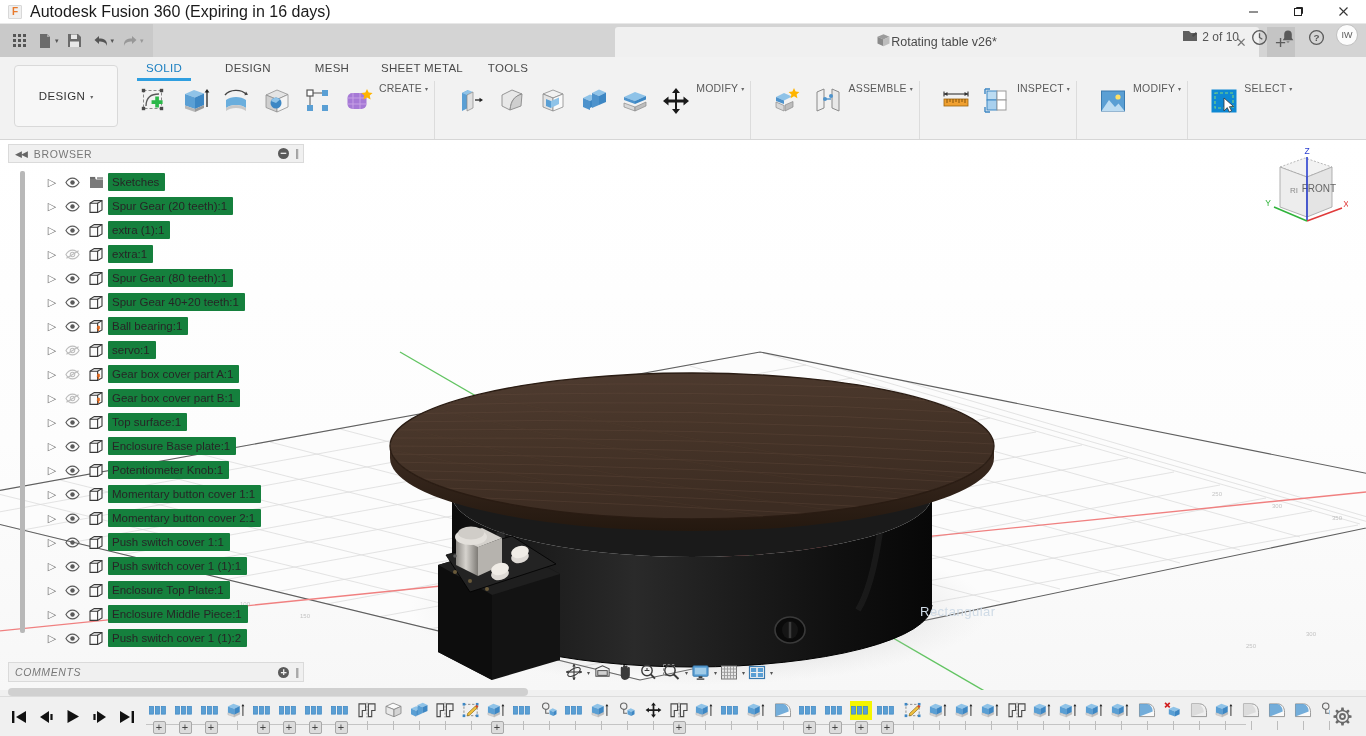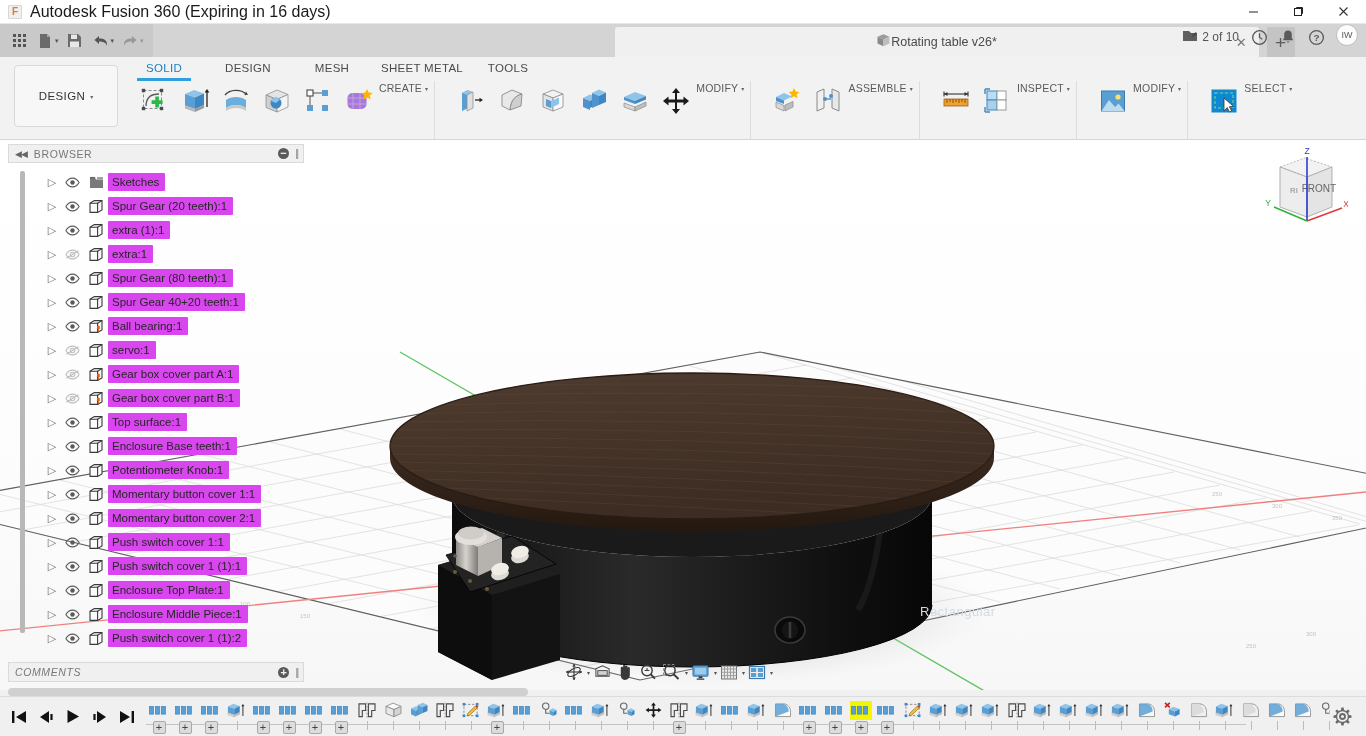--- a/index.html
+++ b/index.html
@@ -137,21 +137,21 @@
   .tnode {
     display: flex; align-items: center; height: 24px; padding-left: 36px;
   }
   .tcaret {
     width: 16px; font-size: 11px; color: #6a6a6a; flex: 0 0 16px;
     display: flex; align-items: center; justify-content: center;
   }
   .teye { width: 24px; display: flex; align-items: center; justify-content: center; }
   .ticon { width: 24px; display: flex; align-items: center; justify-content: center; }
   .tlabel {
-    font-size: 11.5px; color: #262626; background: #d946ef;
+    font-size: 11.5px; color: #262626; background: #15803d;
     padding: 3px 6px 3px 4px; border-radius: 1px; white-space: nowrap;
   }
 
   .comments {
     position: absolute; left: 8px; top: 662px; width: 296px; height: 20px;
     background: #f0f0f0; border: 1px solid #dadada; display: flex;
     align-items: center; padding: 0 6px; font-size: 10.5px;
     color: #777; letter-spacing: .6px; z-index: 12; font-style: italic;
   }
 
@@ -1064,21 +1064,21 @@
               <circle cx="8" cy="5.5" r="2.4" fill="#5a5a5a"></circle>
             </svg>
           </span>
           <span class="ticon">
             <svg width="16" height="15" viewBox="0 0 16 15">
               <path d="M2 4.2 L6.2 1.6 L14 1.6 L14 11 L9.6 13.4 L2 13.4 Z" fill="#fbfbfb" stroke="#3a3a3a" stroke-width="1.1"></path>
               <path d="M2 4.2 L9.6 4.2 L9.6 13.4" fill="none" stroke="#3a3a3a" stroke-width="1.1"></path>
               <path d="M9.6 4.2 L14 1.6" fill="none" stroke="#3a3a3a" stroke-width="1.1"></path>
             </svg>
           </span>
-          <span class="tlabel">Enclosure Base teeth:1</span>
+          <span class="tlabel">Enclosure Base plate:1</span>
         </div>
         <div class="tnode">
           <span class="tcaret">▷</span>
           <span class="teye">
             <svg width="15" height="11" viewBox="0 0 16 11">
               <path d="M8 .8 C3.6 .8 1 5.5 1 5.5 S3.6 10.2 8 10.2 S15 5.5 15 5.5 S12.4 .8 8 .8 Z" fill="none" stroke="#5a5a5a" stroke-width="1.2"></path>
               <circle cx="8" cy="5.5" r="2.4" fill="#5a5a5a"></circle>
             </svg>
           </span>
           <span class="ticon">

